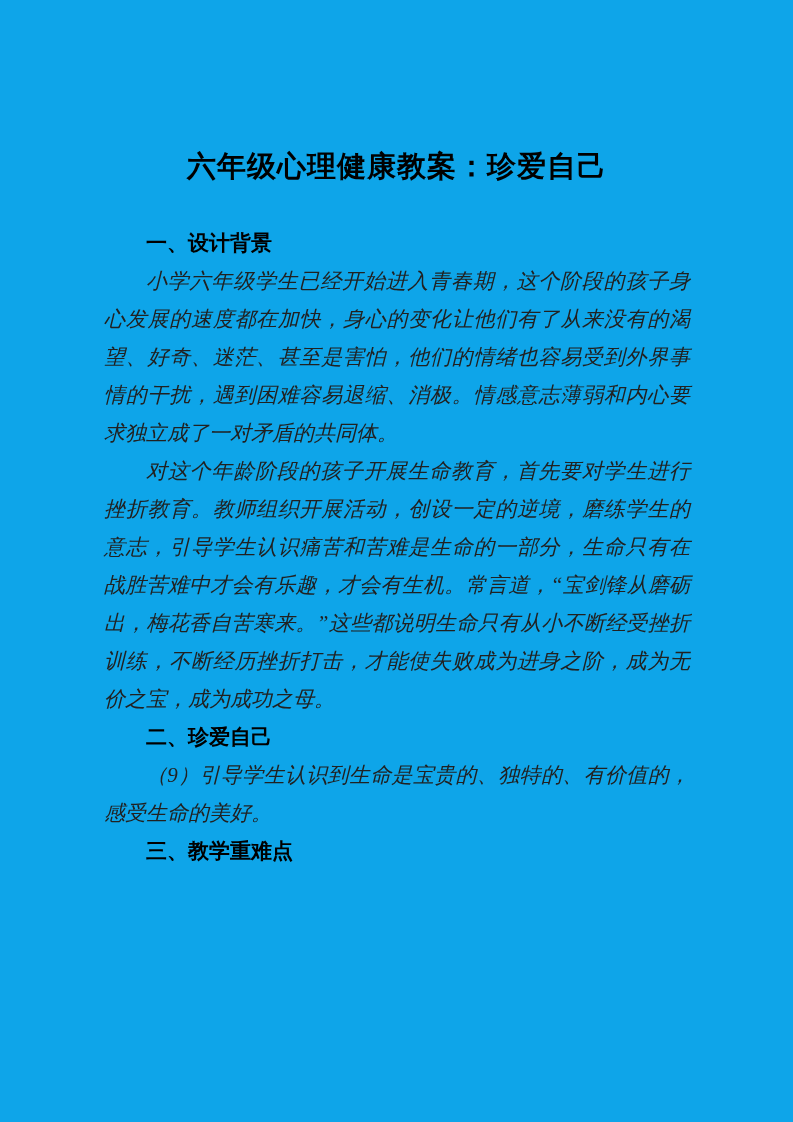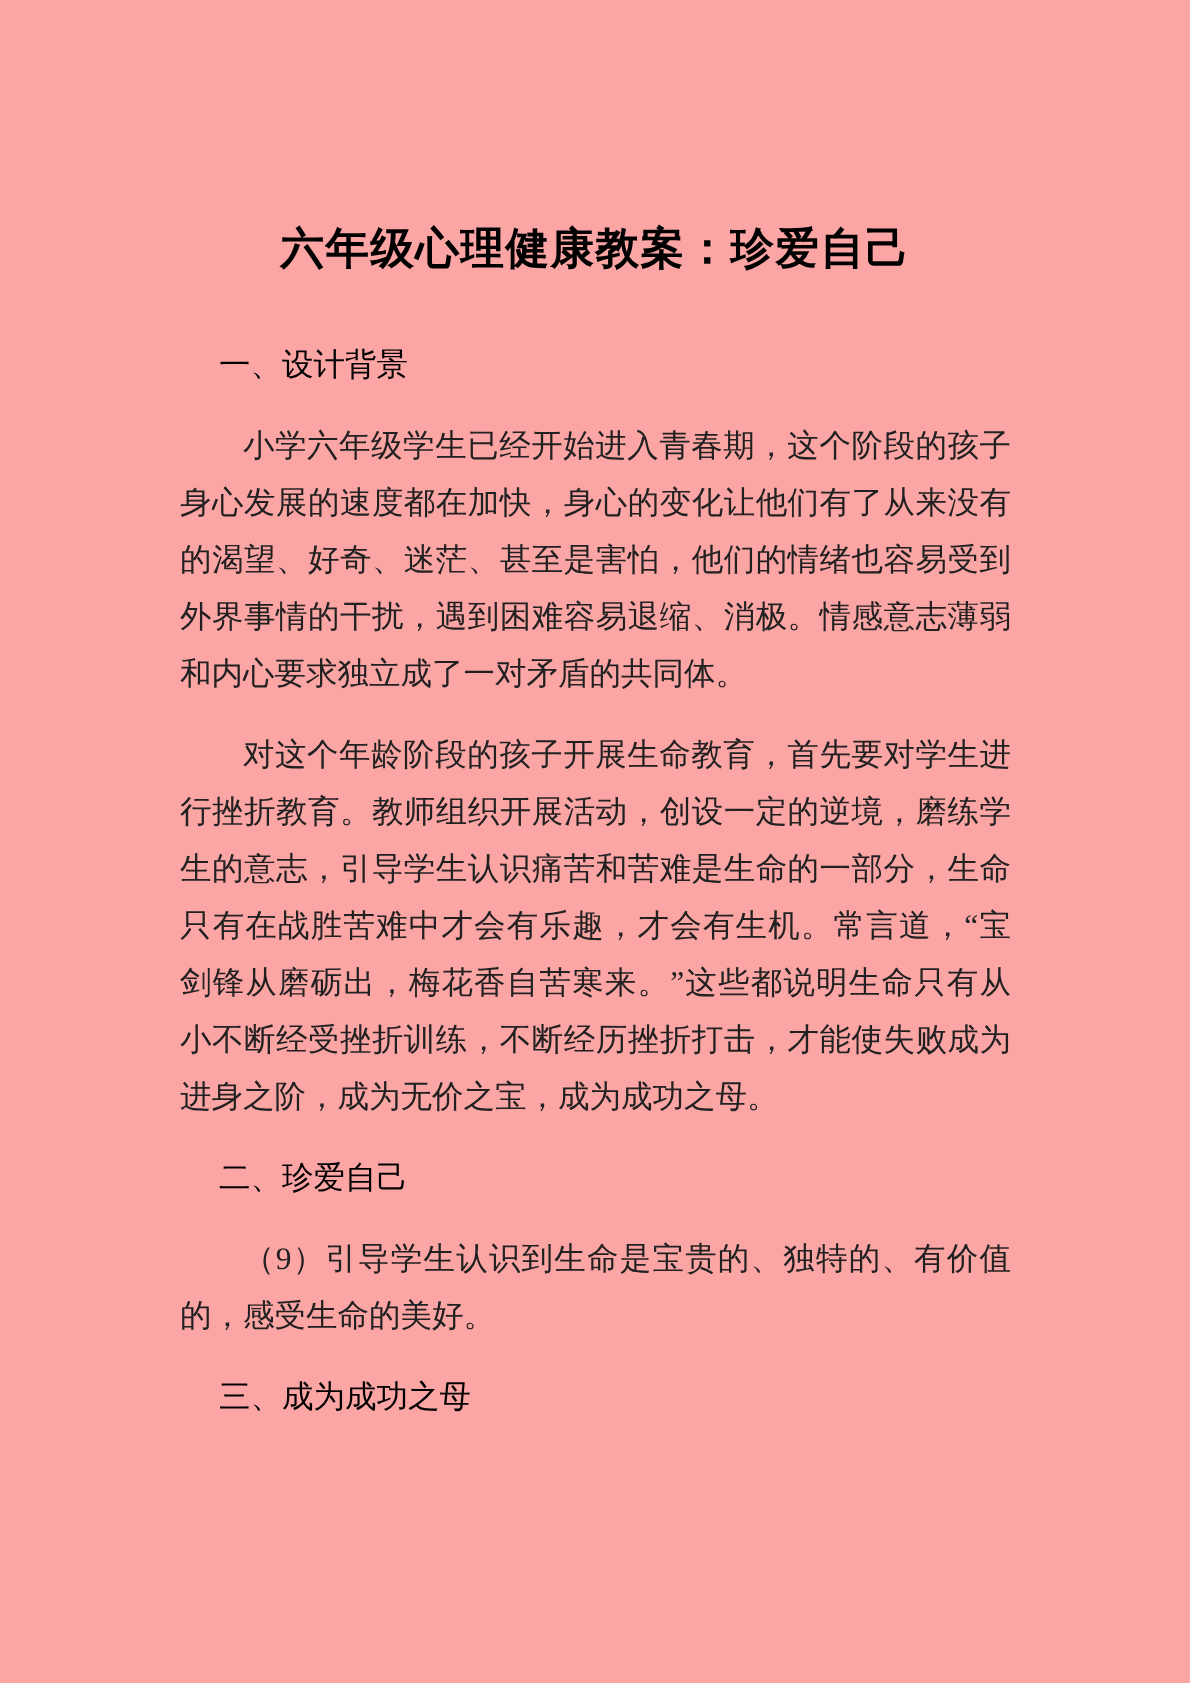--- a/index.html
+++ b/index.html
@@ -5,21 +5,21 @@
   html, body {
     margin: 0;
     padding: 0;
     background: #ffffff;
   }
   .page {
     position: relative;
     width: 793px;
     height: 1122px;
     margin: 0 auto;
-    background: #fca5a5;
+    background: #0ea5e9;
     box-sizing: border-box;
     padding: 146px 103px 0 104px;
     color: #212121;
     font-family: "Liberation Serif", "DejaVu Serif", serif;
     overflow: hidden;
   }
   .doc-title {
     margin: 0 0 38px 0;
     font-size: 29px;
     line-height: 40px;
@@ -29,30 +29,31 @@
     letter-spacing: 1px;
   }
   .doc-body {
     font-size: 21px;
     line-height: 38px;
   }
   .sec-heading {
     margin: 0;
     font-size: 21px;
     line-height: 38px;
-    font-weight: 400;
+    font-weight: 700;
     color: #000000;
     text-indent: 2em;
   }
   .para {
-    margin: 16px;
+    margin: 0;
     text-indent: 2em;
     text-align: justify;
     text-justify: inter-ideograph;
     word-break: break-all;
+    font-style: italic;
   }
 </style>
 </head>
 <body>
 
 <div class="page">
   <h1 class="doc-title">六年级心理健康教案：珍爱自己</h1>
 
   <div class="doc-body">
 
@@ -61,16 +62,16 @@
     <p class="para">小学六年级学生已经开始进入青春期，这个阶段的孩子身心发展的速度都在加快，身心的变化让他们有了从来没有的渴望、好奇、迷茫、甚至是害怕，他们的情绪也容易受到外界事情的干扰，遇到困难容易退缩、消极。情感意志薄弱和内心要求独立成了一对矛盾的共同体。</p>
 
     <p class="para">对这个年龄阶段的孩子开展生命教育，首先要对学生进行挫折教育。教师组织开展活动，创设一定的逆境，磨练学生的意志，引导学生认识痛苦和苦难是生命的一部分，生命只有在战胜苦难中才会有乐趣，才会有生机。常言道，“宝剑锋从磨砺出，梅花香自苦寒来。”这些都说明生命只有从小不断经受挫折训练，不断经历挫折打击，才能使失败成为进身之阶，成为无价之宝，成为成功之母。</p>
 
     <h2 class="sec-heading">二、珍爱自己</h2>
 
     <p class="para">（9）引导学生认识到生命是宝贵的、独特的、有价值的，感受生命的美好。</p>
 
 
 
-    <h2 class="sec-heading">三、成为成功之母</h2>
+    <h2 class="sec-heading">三、教学重难点</h2>
 
   </div>
 </div>
 
 </body></html>

